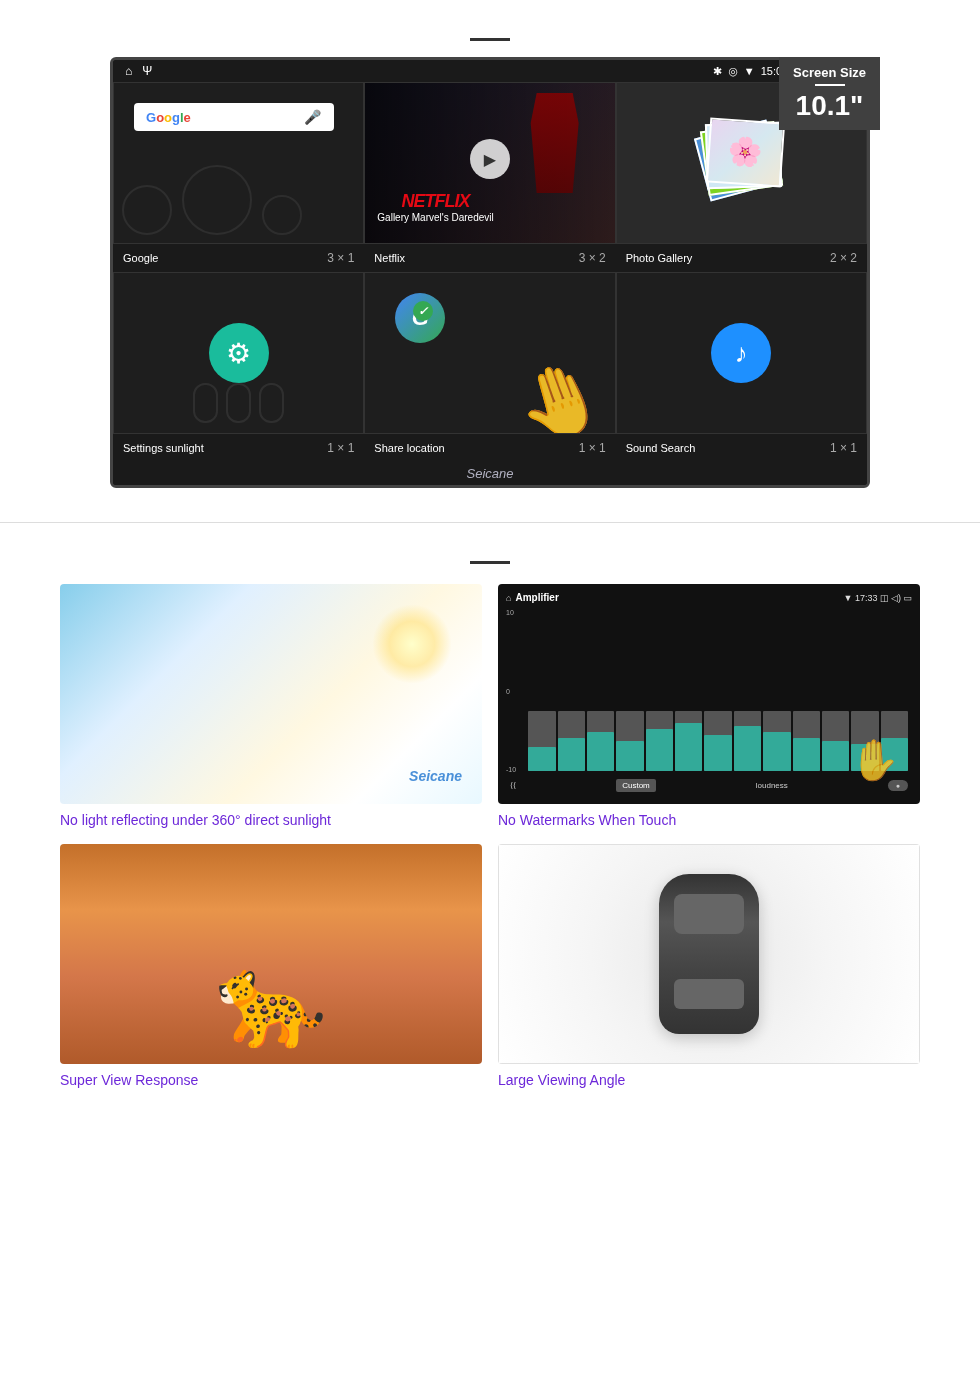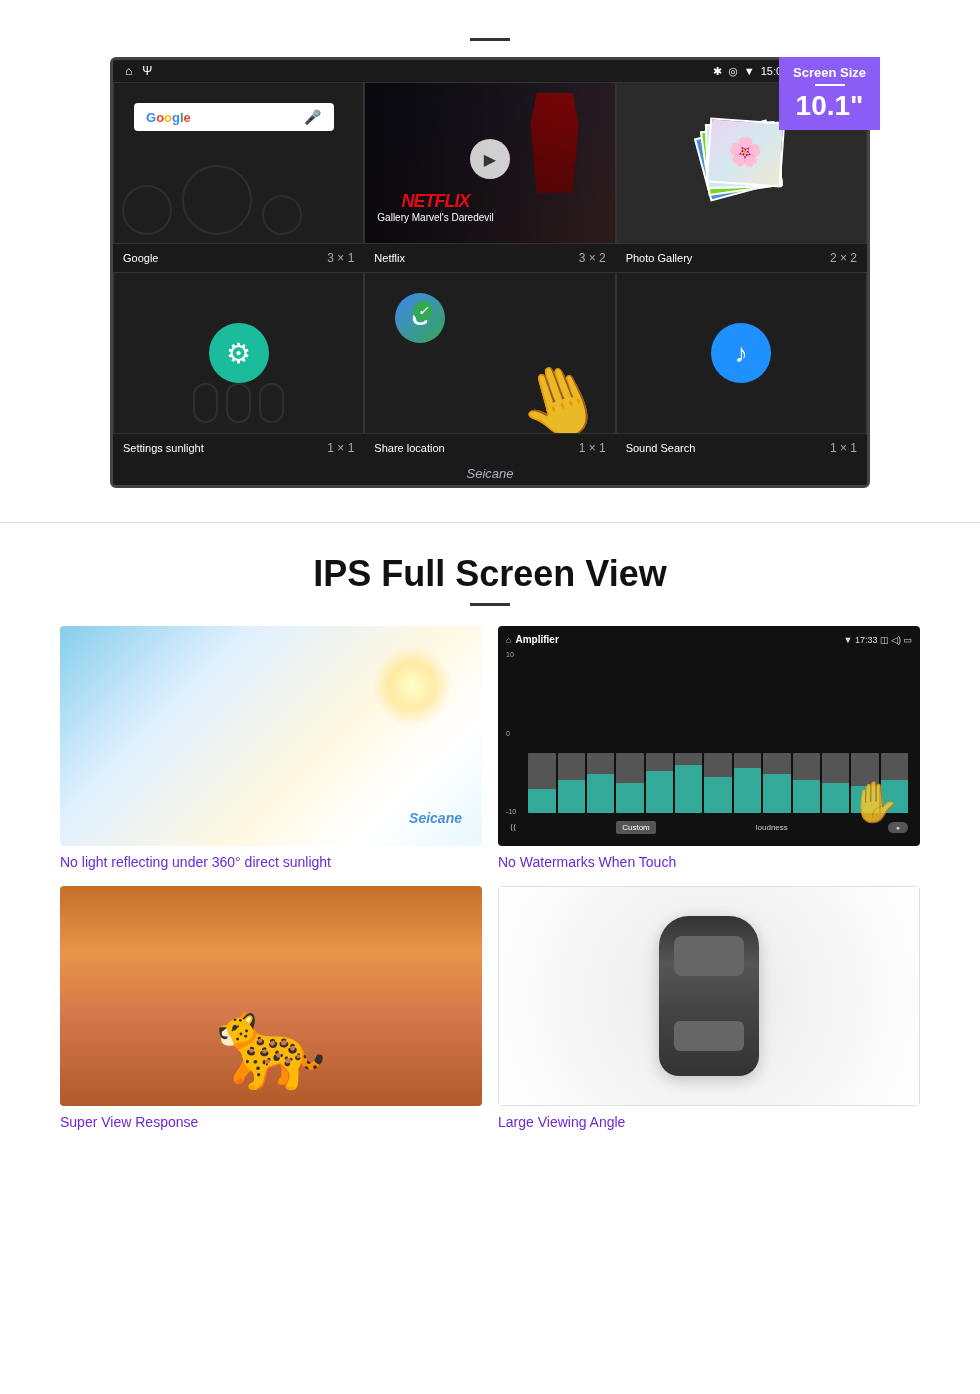--- a/index.html
+++ b/index.html
@@ -39,21 +39,21 @@
     
     .device-wrapper {
       position: relative;
       display: inline-block;
       width: 760px;
     }
     .screen-size-badge {
       position: absolute;
       top: 0;
       right: -10px;
-      background: #8b5cf6;
+      background: #404040;
       color: white;
       padding: 8px 14px;
       text-align: center;
       z-index: 10;
     }
     .screen-size-badge .badge-label {
       font-size: 13px;
       font-weight: bold;
       display: block;
     }
@@ -677,21 +677,20 @@
       </div>
 
       <div class="seicane-watermark">Seicane</div>
     </div>
   </div>
 </div>
 
 <hr class="section-hr">
 
 <div class="section2">
-  <h2>IPS Full Screen View</h2>
   <div class="section-divider"></div>
 
   <div class="image-grid">
 
     <div class="image-item">
       <div class="image-placeholder">
         <div class="sunlight-img">
           <div class="sunlight-rays"></div>
 
           <div class="seicane-overlay">Seicane</div>

